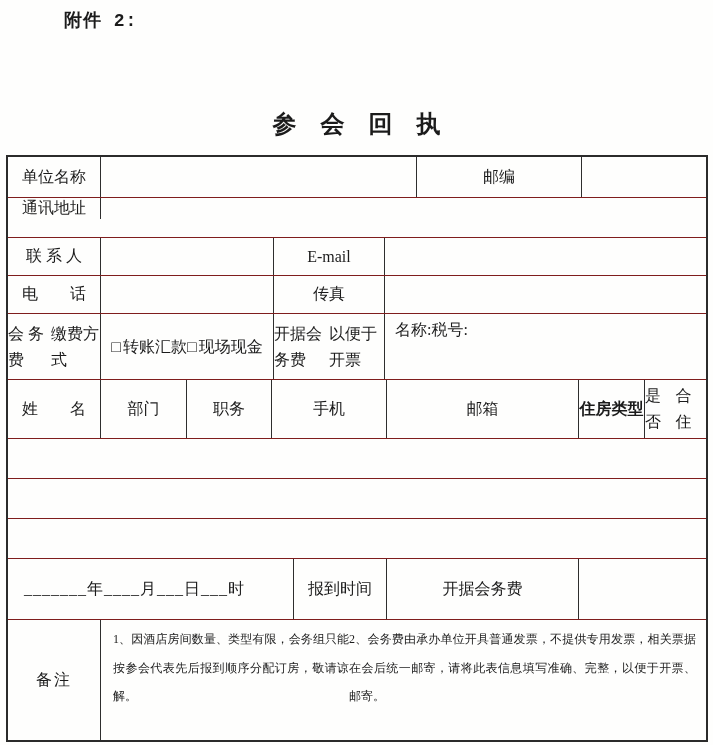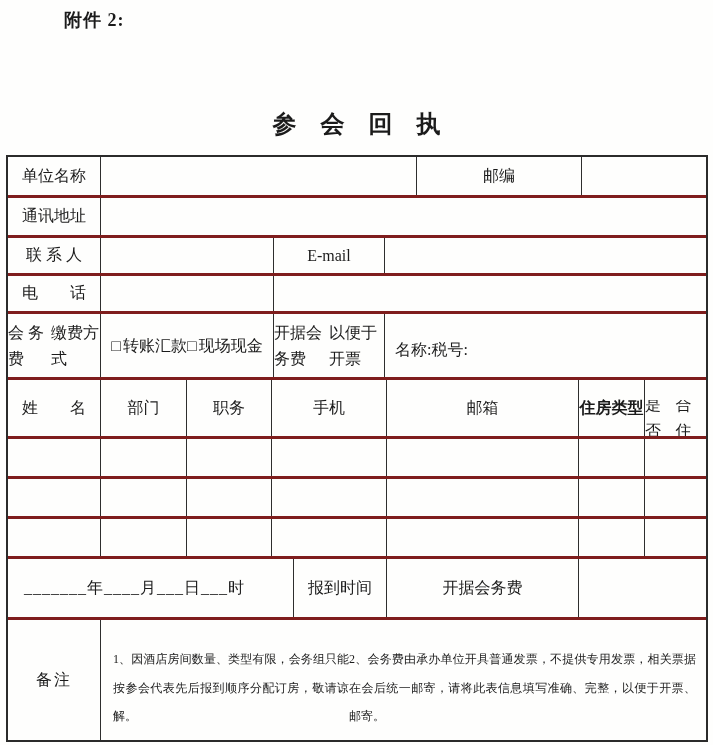--- a/index.html
+++ b/index.html
@@ -8,58 +8,58 @@
     background:#ffffff;
     font-family:"Liberation Serif","DejaVu Serif",serif;
     color:#1b1b1b;
     position:relative;
     overflow:hidden;
   }
   .page{position:absolute;inset:0;background:#fefefd;}
 
   .attachment{
     position:absolute;left:64px;top:8px;
-    font-size:18px;font-weight:bold;letter-spacing:1px;
+    font-size:18px;font-weight:bold;letter-spacing:1px;font-family:Liberation Mono, monospace;
   }
   .title{
     position:absolute;left:0;top:108px;width:713px;
     margin:0;text-align:center;
     font-size:24px;font-weight:bold;
   }
 
   .table{
     position:absolute;left:6px;top:155px;width:702px;
     border:2px solid #2b2b2b;
     display:flex;flex-direction:column;
     box-sizing:border-box;
     background:#fefefd;
   }
-  .tr{display:flex;border-bottom:3px solid #7f1d1d;box-sizing:border-box;}
+  .tr{display:flex;border-bottom:1px solid #7f1d1d;box-sizing:border-box;}
   .tr:last-child{border-bottom:none;}
   .td{
     border-right:1px solid #2e2e2e;
     box-sizing:border-box;
     display:flex;align-items:center;justify-content:center;
     font-size:16px;
     overflow:hidden;
   }
-  .td:last-child{border-right:none;margin-top:20px;}
+  .td:last-child{border-right:none;}
   .grow{flex:1;}
   .col{flex-direction:row;justify-content:center;}
   .col .line{line-height:26px;}
   .left{justify-content:flex-start;}
 
   
   .w93{width:93px;} .w316{width:316px;} .w165{width:165px;}
   .w173{width:173px;} .w111{width:111px;}
   .w86{width:86px;} .w85{width:85px;} .w115{width:115px;}
   .w192{width:192px;} .w66{width:66px;font-weight:bold;} .w286{width:286px;}
 
   
-  .h41{height:41px;} .h40{height:40px;} .h38{height:38px;}
+  .h41{height:41px;} .h40{height:40px;flex-direction:column;} .h38{height:38px;}
   .h66{height:66px;} .h59{height:59px;} .h61{height:61px;} .h120{height:120px;}
 
   .opt{line-height:28px;}
   .opt .box{margin-right:2px;}
 
   .invoice-head{padding-left:10px;justify-content:flex-start;align-items:flex-start;}
   .invoice-head .line{line-height:31px;}
 
   .date-cell{padding-left:16px;letter-spacing:1px;}
   .remarks-text{
@@ -95,20 +95,21 @@
     <div class="tr h38">
       <div class="td w93">联 系 人</div>
       <div class="td w173"></div>
       <div class="td w111">E-mail</div>
       <div class="td grow"></div>
     </div>
 
     <div class="tr h38">
       <div class="td w93">电　　话</div>
       <div class="td w173"></div>
+      <div class="td w111">传真</div>
       <div class="td grow"></div>
     </div>
 
     <div class="tr h66">
       <div class="td w93 col">
         <div class="line">会 务 费</div>
         <div class="line">缴费方式</div>
       </div>
       <div class="td w173 col">
         <div class="opt">

